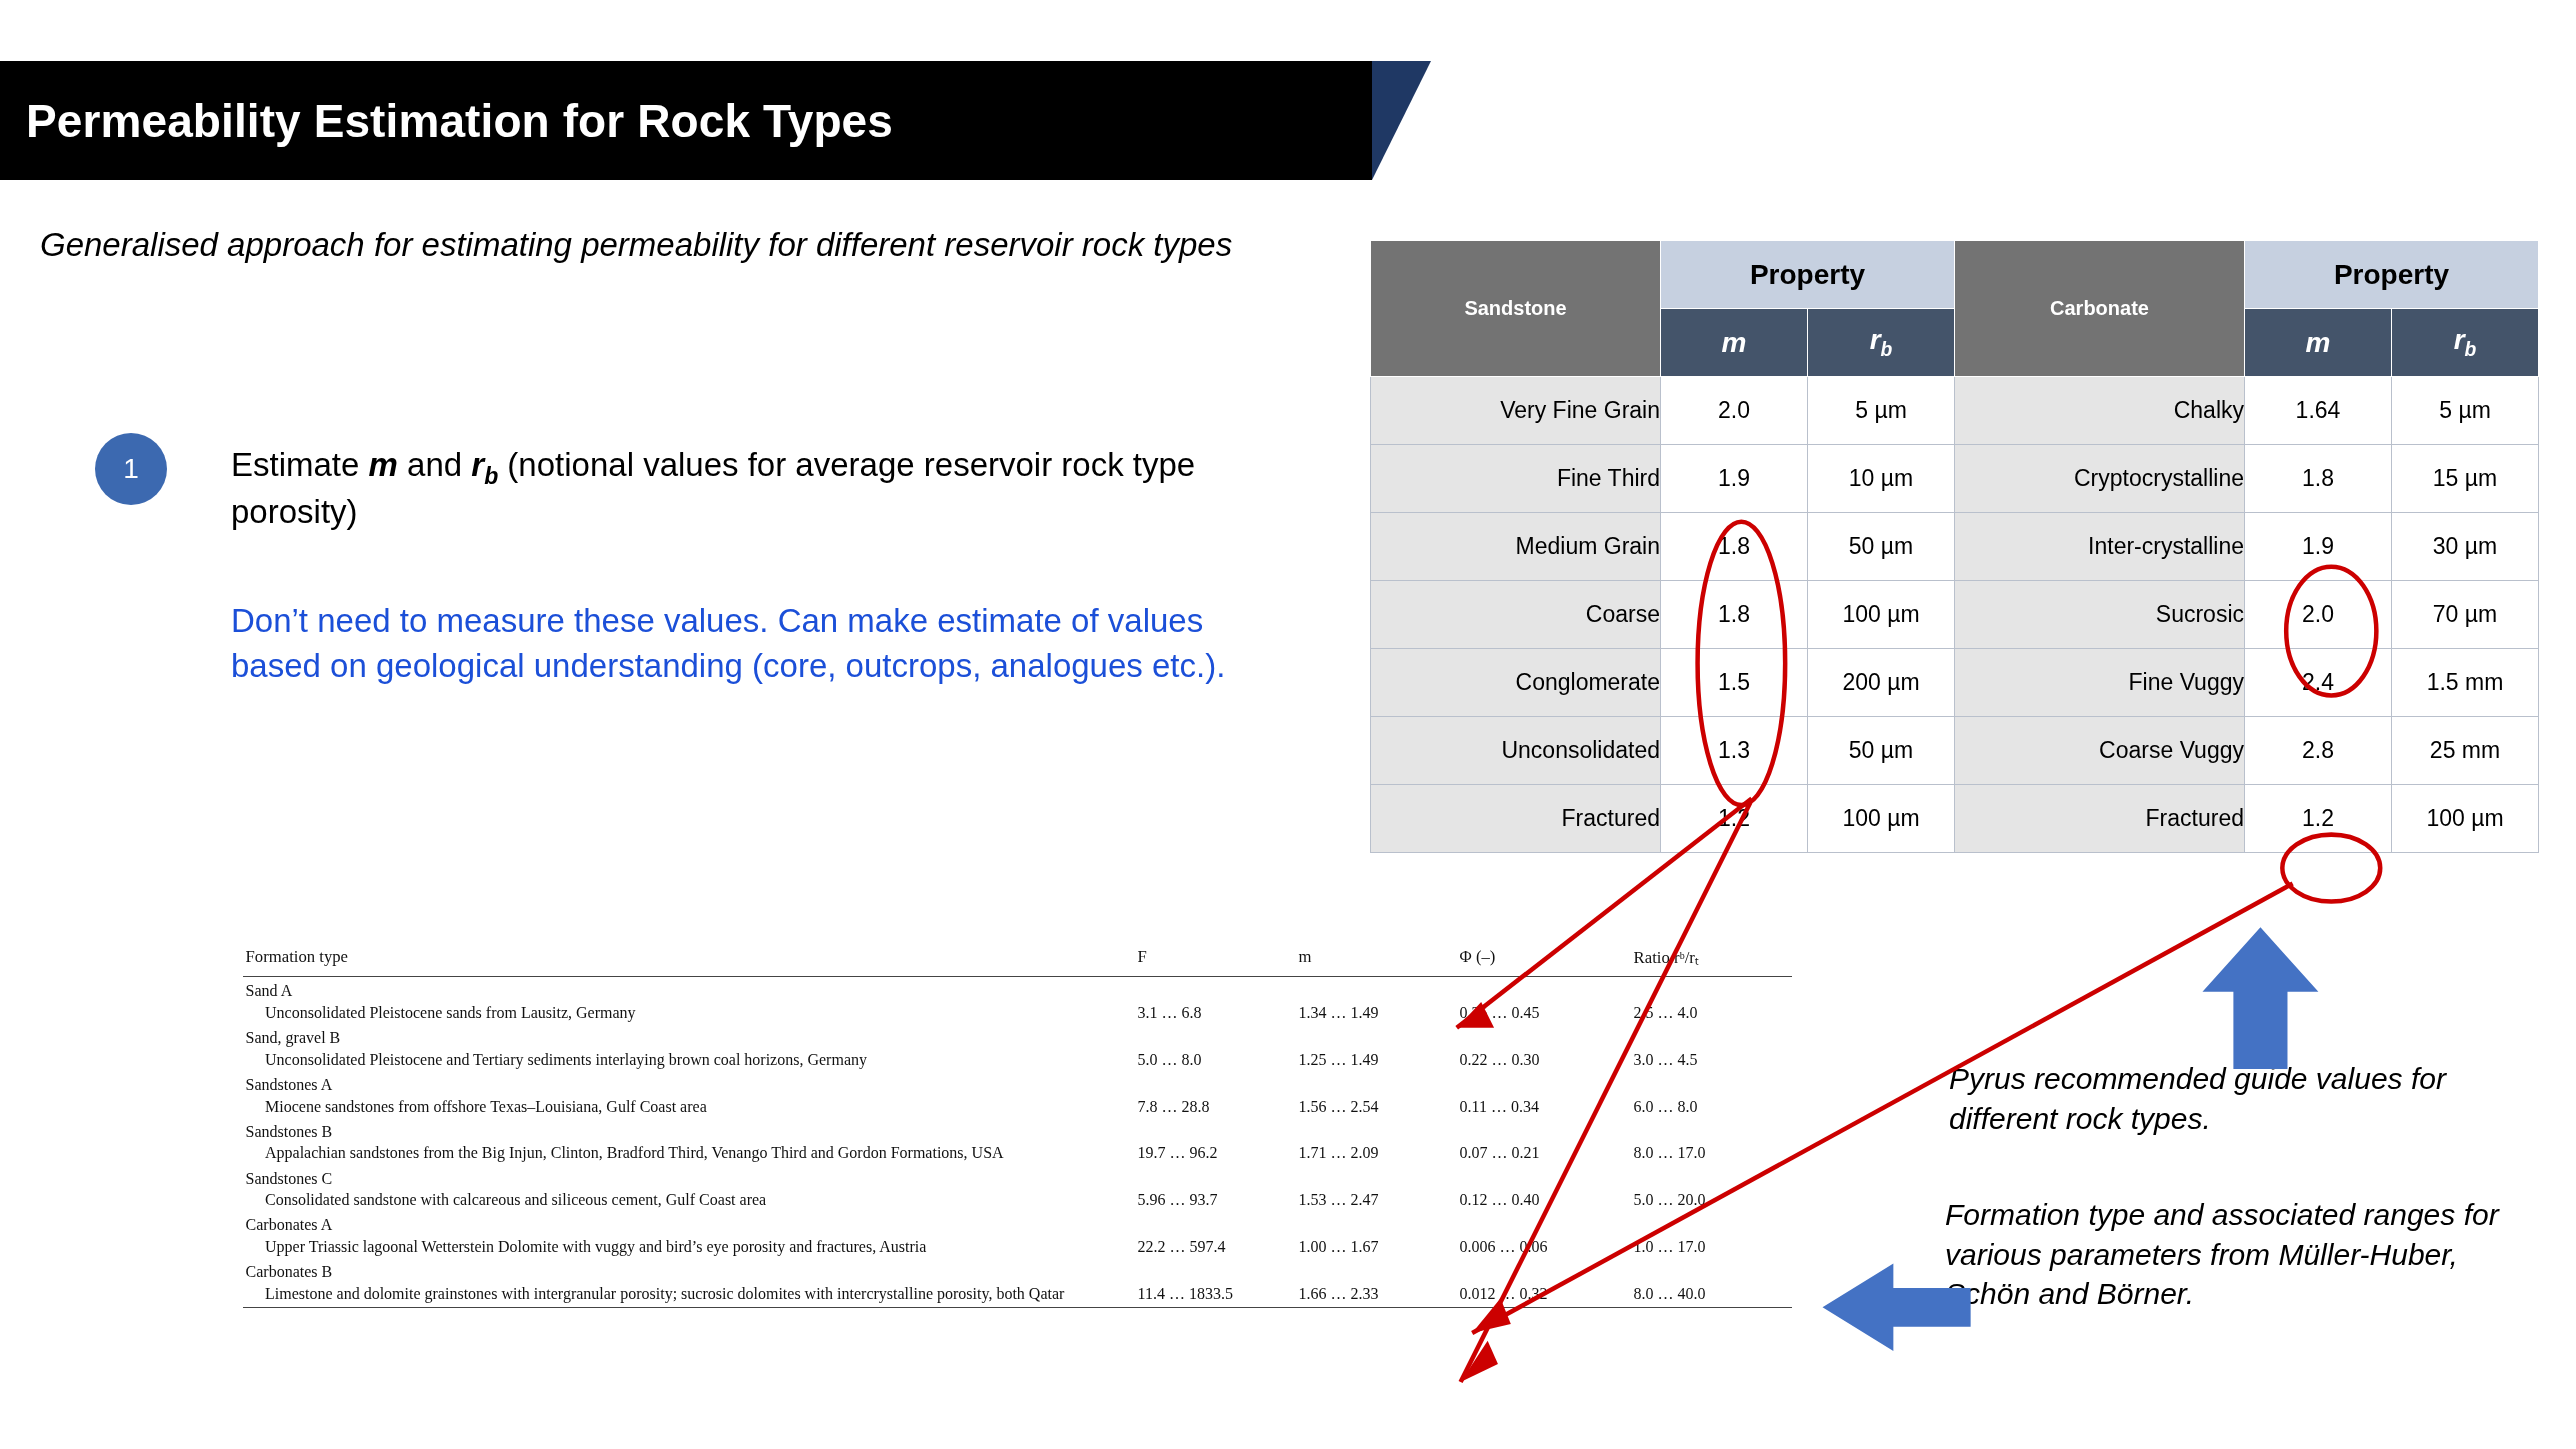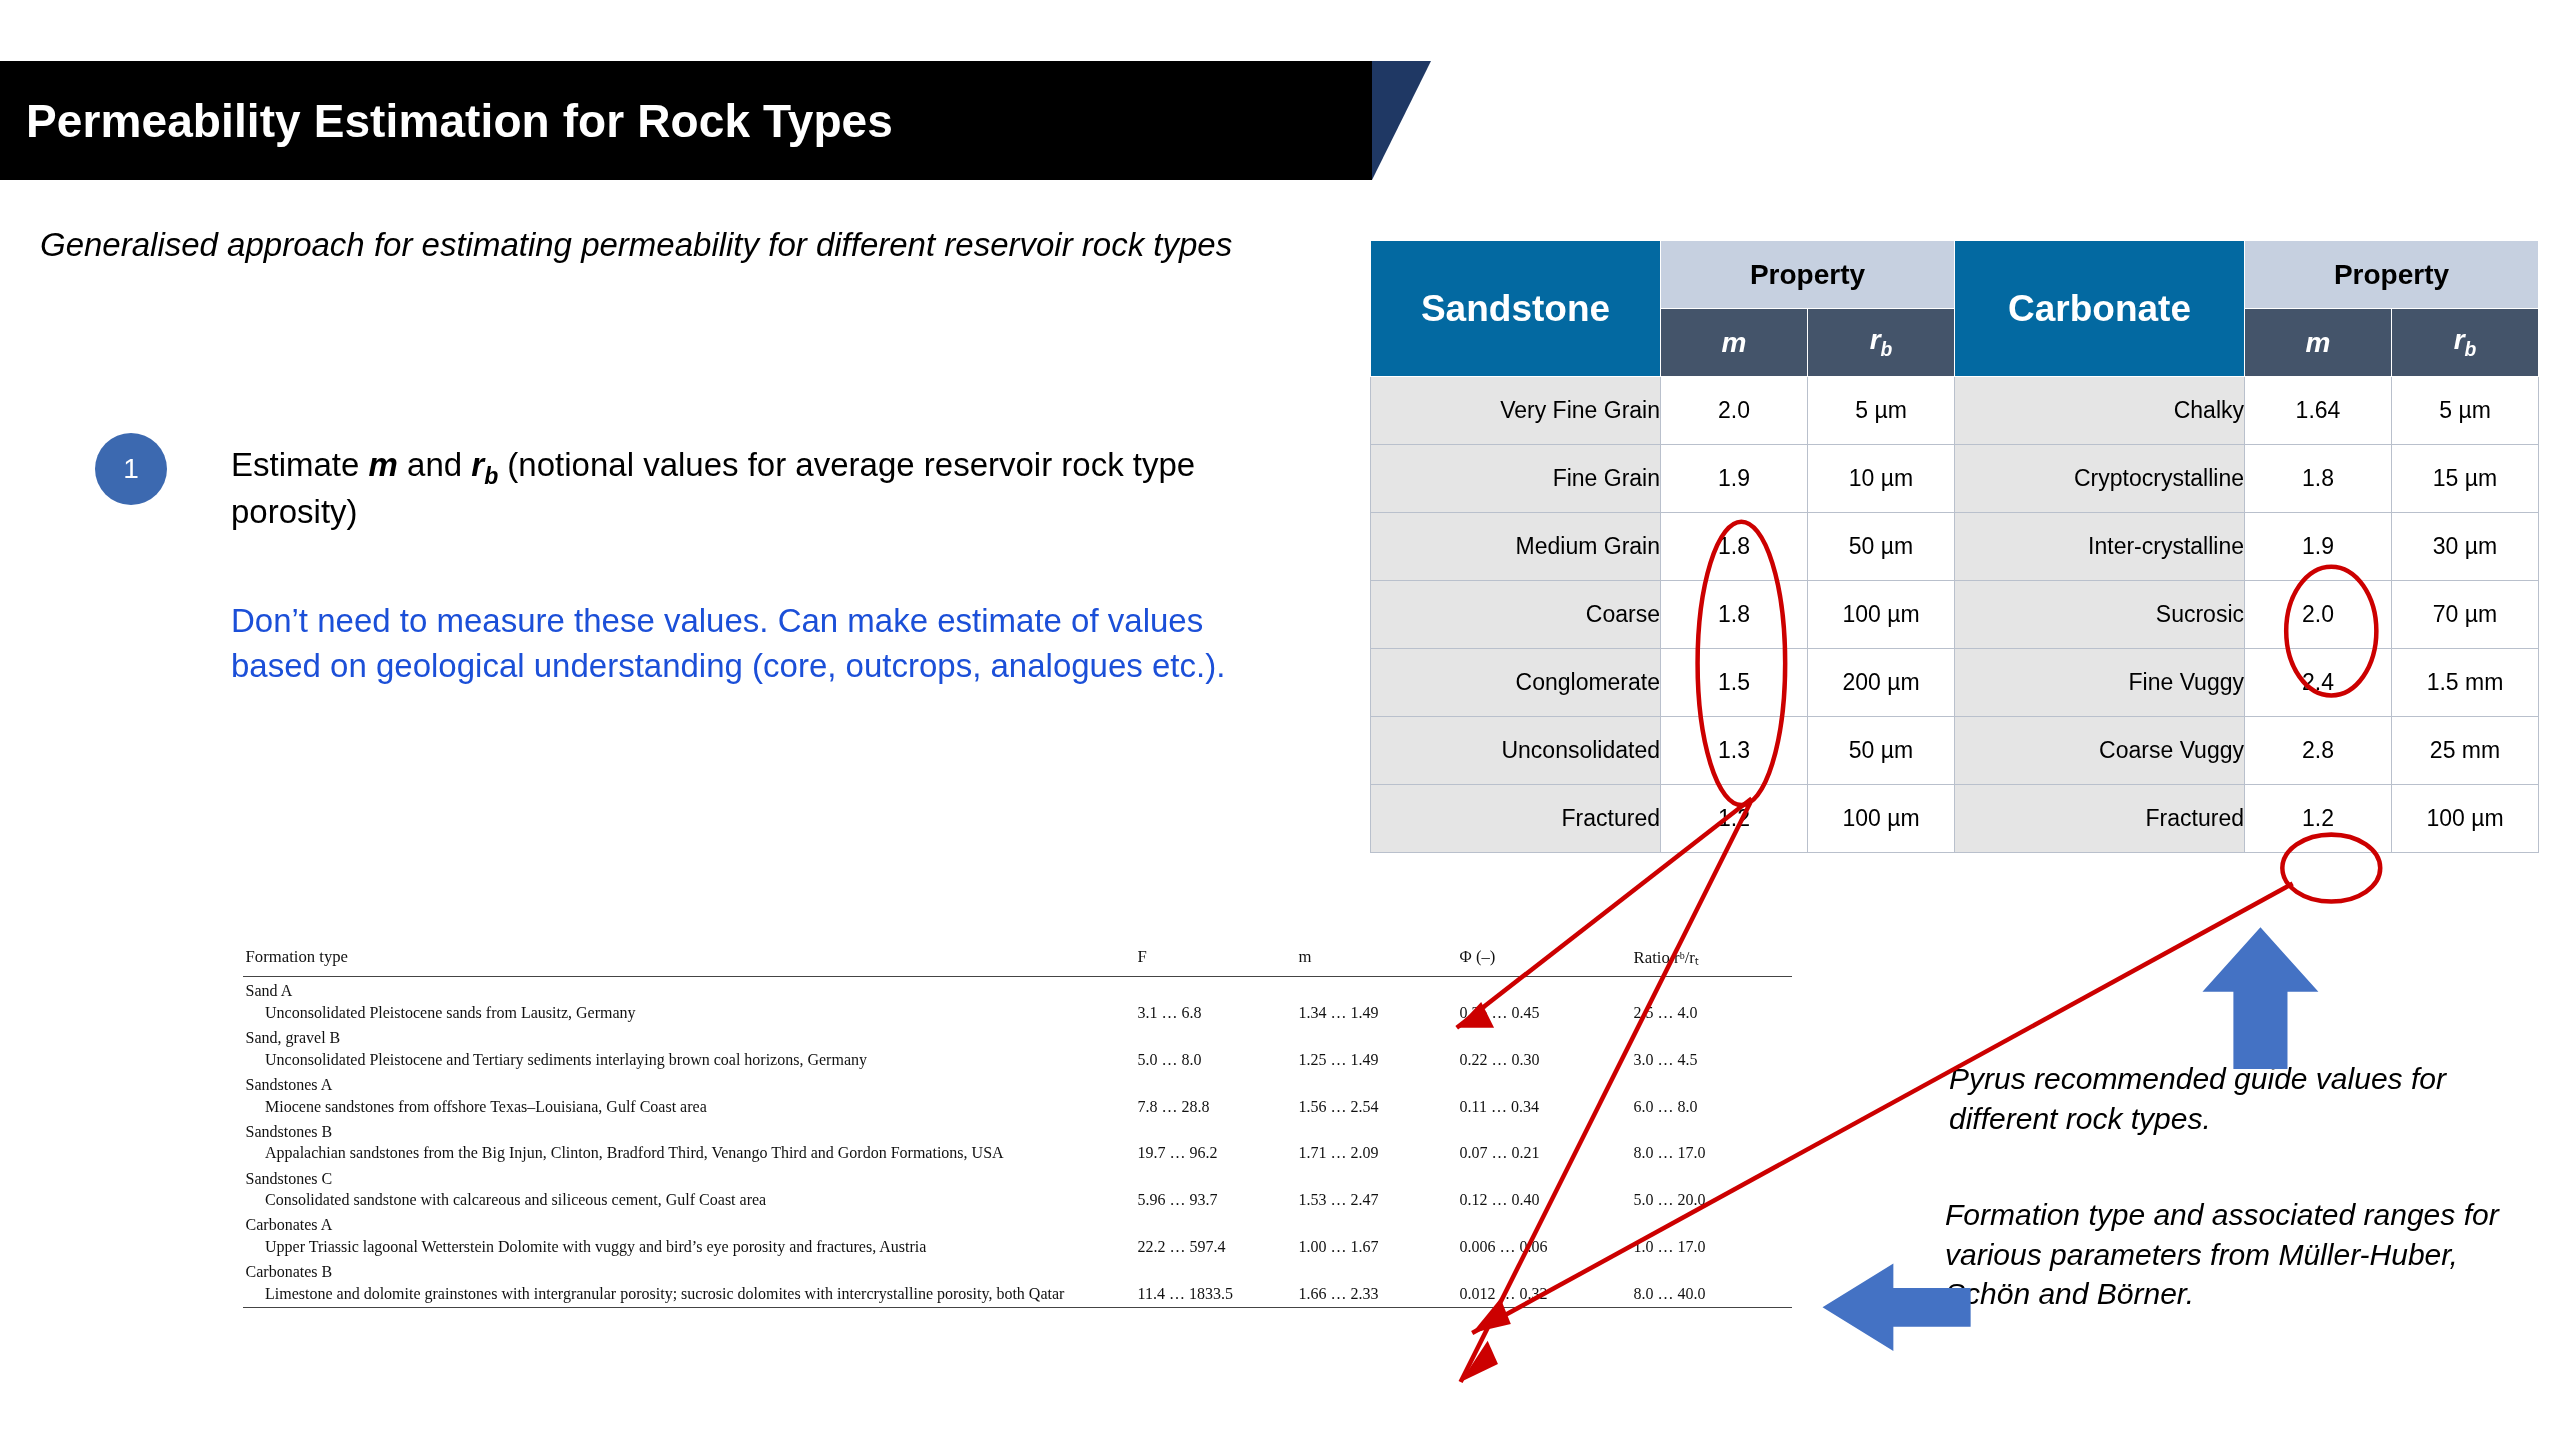--- a/index.html
+++ b/index.html
@@ -90,23 +90,23 @@
     font-size: 22px;
   }
   .rock-table td, .rock-table th {
     border: 1.3px solid #ffffff;
     padding: 0;
     text-align: center;
     vertical-align: middle;
     height: 68px;
   }
   .rock-table .hdr-dark {
-    background: #0369a1;
+    background: #737373;
     color: #ffffff;
-    font-size: 37px;
+    font-size: 20px;
     font-weight: bold;
   }
   .rock-table .hdr-light {
     background: #C6D0E0;
     color: #000000;
     font-size: 28px;
     font-weight: bold;
   }
   .rock-table .hdr-sym {
     background: #44546A;
@@ -224,21 +224,21 @@
   <tbody>
     <tr>
       <td class="name">Very Fine Grain</td>
       <td class="val">2.0</td>
       <td class="val">5 µm</td>
       <td class="name">Chalky</td>
       <td class="val">1.64</td>
       <td class="val">5 µm</td>
     </tr>
     <tr>
-      <td class="name">Fine Grain</td>
+      <td class="name">Fine Third</td>
       <td class="val">1.9</td>
       <td class="val">10 µm</td>
       <td class="name">Cryptocrystalline</td>
       <td class="val">1.8</td>
       <td class="val">15 µm</td>
     </tr>
     <tr>
       <td class="name">Medium Grain</td>
       <td class="val">1.8</td>
       <td class="val">50 µm</td>

